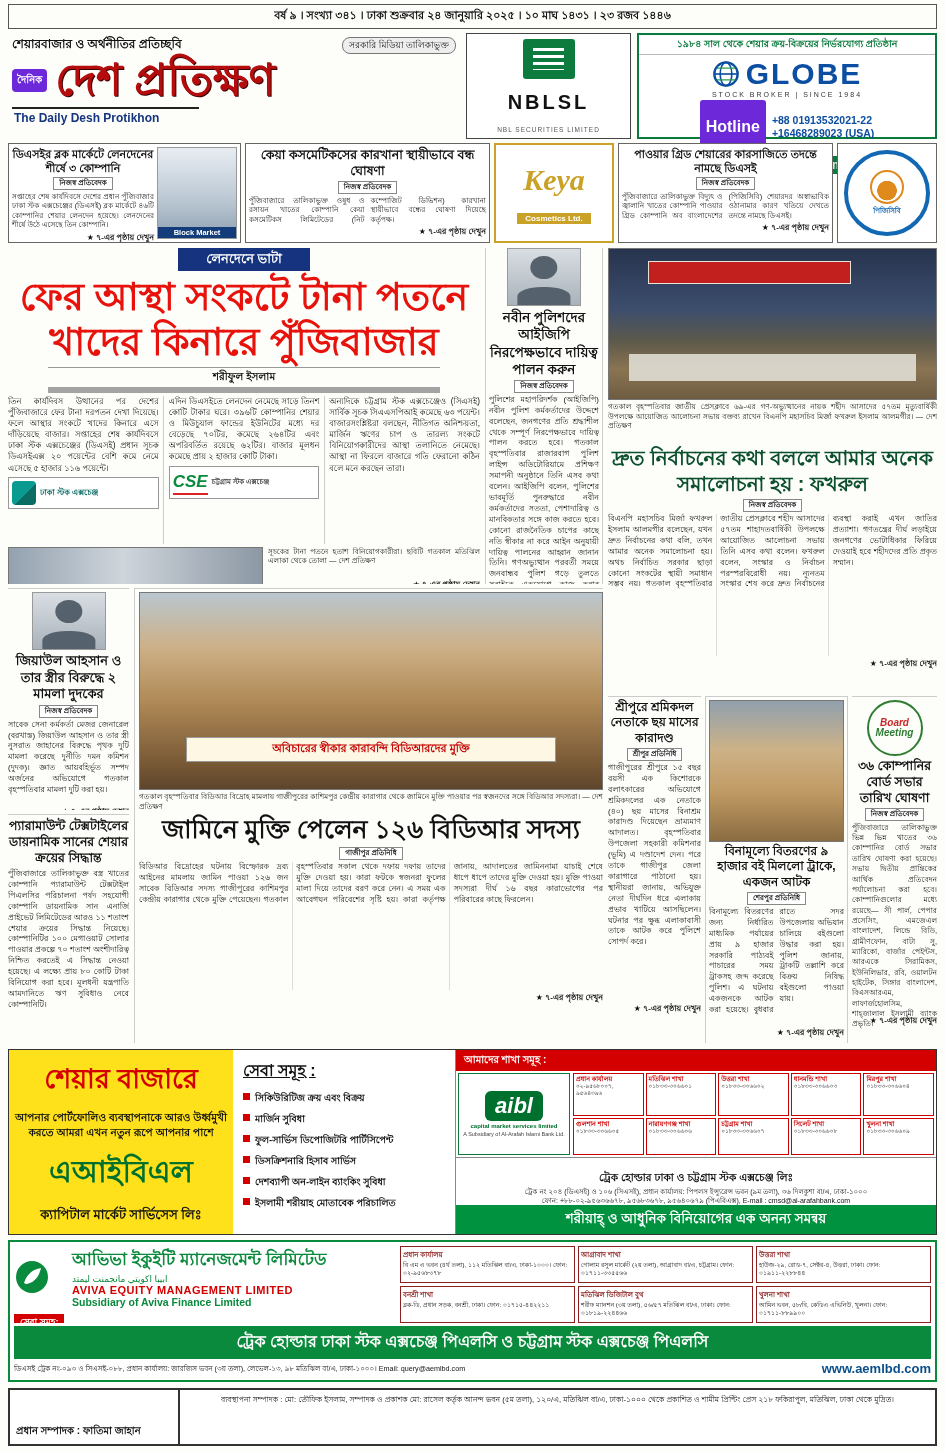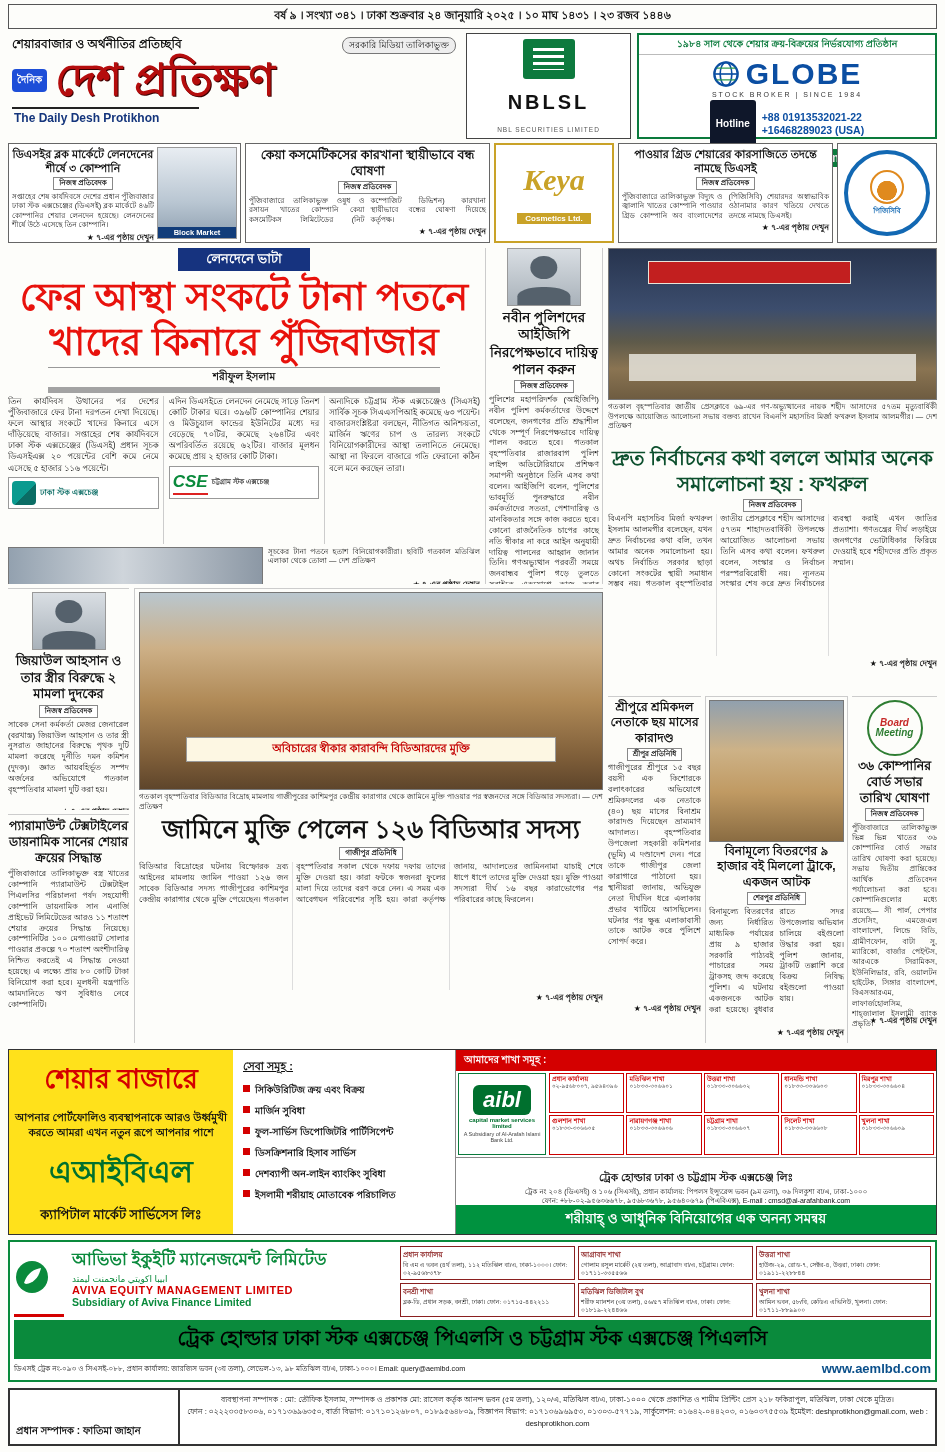--- a/index.html
+++ b/index.html
@@ -7,35 +7,35 @@
   .page{width:945px;height:1452px;margin:0 auto;background:#fdfdfa;padding:4px 8px;overflow:hidden;}
 
   .topbar{border:1px solid #555;text-align:center;font-size:11px;font-weight:bold;padding:2px;}
 
   .masthead{display:flex;gap:6px;margin-top:4px;height:106px;}
   .mast-left{flex:1;padding:2px 4px;}
   .mast-topline{display:flex;justify-content:space-between;align-items:center;font-size:12px;}
   .tagline{font-weight:bold;}
   .listed{font-size:9px;border:1px solid #777;border-radius:8px;padding:0 6px;background:#eee;}
   .title-row{display:flex;align-items:center;gap:8px;margin-top:2px;}
-  .daily-badge{background:#1d4ed8;color:#fff;font-size:10px;font-weight:bold;padding:3px 5px;border-radius:4px;}
+  .daily-badge{background:#6d28d9;color:#fff;font-size:10px;font-weight:bold;padding:3px 5px;border-radius:4px;}
   .paper-title{font-size:44px;font-weight:bold;color:#b50d0d;text-shadow:1px 1px 0 #3a0000;line-height:1.05;}
   .mast-sub{font-size:12px;font-weight:bold;color:#14357c;margin-top:4px;border-top:2px solid #222;display:inline-block;padding:2px 40px 0 2px;}
   .nbl-box{width:165px;border:1px solid #444;display:flex;flex-direction:column;align-items:center;justify-content:center;gap:12px;padding:4px;background:#fff;}
   .nbl-mark{width:52px;height:40px;background:#0d7a3e;border-radius:3px;display:flex;}
   .nbl-pages{width:60%;height:55%;margin:auto;background:repeating-linear-gradient(180deg,#fff 0 3px,rgba(255,255,255,0) 3px 7px);}
   .nbl-name{font-size:20px;font-weight:bold;letter-spacing:3px;}
   .nbl-sub{font-size:6.5px;letter-spacing:1px;color:#555;}
   .globe-box{width:300px;border:2px solid #0a7a3c;display:flex;flex-direction:column;background:#fff;}
   .globe-top{font-size:9.5px;font-weight:bold;color:#0a7a3c;text-align:center;padding:2px 4px;border-bottom:1px solid #bbb;}
   .globe-mid{display:flex;align-items:center;justify-content:center;gap:6px;padding:2px 0 0;}
   .globe-name{font-size:30px;font-weight:bold;color:#0b4ea2;letter-spacing:2px;}
   .globe-tagline{font-size:7px;letter-spacing:2px;color:#333;text-align:center;}
   .globe-hot{display:flex;align-items:center;justify-content:center;gap:6px;padding:2px;}
-  .hot-label{background:#0f172a;color:#fff;font-size:10px;font-weight:bold;padding:18px 6px;border-radius:3px;}
+  .hot-label{background:#6d28d9;color:#fff;font-size:16px;font-weight:bold;padding:18px 6px;border-radius:3px;}
   .hot-nums{font-size:10.5px;font-weight:bold;color:#0b4ea2;line-height:1.2;text-align:left;}
   .globe-web{background:#0a7a3c;color:#e5e5e5;font-weight:bold;font-size:12px;text-align:center;padding:2px;margin-top:auto;}
 
   .news-row{display:flex;gap:4px;margin-top:4px;height:100px;}
   .nr-box{border:1px solid #666;padding:3px;overflow:hidden;background:#fff;}
   .nr1{width:233px;display:flex;gap:3px;}
   .nr-text{flex:1;}
   .nr-img{width:80px;background:linear-gradient(180deg,#e8edf2 0%,#b9c6d2 60%,#8fa0b0 100%);position:relative;border:1px solid #999;}
   .nr-img-label{position:absolute;bottom:0;left:0;right:0;background:#123d7a;color:#fff;font-size:7.5px;font-weight:bold;text-align:center;padding:1px;}
   .hl{font-weight:bold;text-align:center;line-height:1.28;}
@@ -127,27 +127,27 @@
   .board-hl{font-size:12.5px;}
   .board .body{height:190px;margin-top:2px;font-size:7.5px;}
 
   .aibl-ad{display:flex;border:1px solid #333;margin-top:6px;height:186px;background:#fff;}
   .aibl-left{width:224px;background:#ffe11b;text-align:center;padding:8px 6px;display:flex;flex-direction:column;justify-content:space-between;}
   .aibl-title{color:#d40000;font-size:27px;font-weight:bold;}
   .aibl-pitch{font-size:10.5px;font-weight:bold;line-height:1.5;}
   .aibl-brand{color:#00702e;font-size:30px;font-weight:bold;}
   .aibl-brand-sub{font-size:13px;font-weight:bold;}
   .aibl-services{width:222px;padding:8px 10px;}
-  .svc-title{font-size:11px;font-weight:bold;margin-bottom:6px;text-decoration:underline;}
+  .svc-title{font-size:16px;font-weight:bold;margin-bottom:6px;text-decoration:underline;}
   .aibl-services li{list-style:none;font-size:9.5px;font-weight:bold;margin:6px 0;position:relative;padding-left:12px;}
   .aibl-services li::before{content:"";position:absolute;left:0;top:2px;width:7px;height:7px;background:#d40000;}
   .aibl-right{flex:1;border-left:1px solid #888;display:flex;flex-direction:column;}
   .branches-header{background:#d40000;color:#fff;font-size:10px;font-weight:bold;padding:2px 8px;}
   .branches-row{display:flex;flex:1;gap:3px;padding:2px;}
-  .aibl-logo-box{width:88px;border:1px solid #0a7a3c;display:flex;flex-direction:column;align-items:center;justify-content:center;gap:2px;padding:2px;text-align:center;}
+  .aibl-logo-box{width:112px;border:1px solid #0a7a3c;display:flex;flex-direction:column;align-items:center;justify-content:center;gap:2px;padding:2px;text-align:center;}
   .aibl-mark{background:#00702e;color:#fff;font-size:22px;font-weight:bold;font-style:italic;padding:2px 10px;border-radius:6px;}
   .aibl-logo-sub{font-size:6px;font-weight:bold;color:#00702e;}
   .aibl-logo-tag{font-size:5.5px;color:#444;}
   .branch-grid{flex:1;display:grid;grid-template-columns:repeat(5,1fr);gap:2px;}
   .branch{border:1px solid #c00;padding:1px 2px;overflow:hidden;}
   .branch-name{display:block;color:#c00;font-weight:bold;font-size:6.4px;line-height:1.2;}
   .branch-phone{display:block;font-size:5.8px;line-height:1.2;color:#222;}
   .trek-bold{font-size:10.5px;font-weight:bold;text-align:center;border-top:1px solid #888;padding-top:12px;}
   .tiny-line{font-size:7px;text-align:center;line-height:1.3;}
   .aibl-slogan{background:#00923f;color:#fff;font-size:13.5px;font-weight:bold;text-align:center;padding:3px;margin-top:auto;}
@@ -159,21 +159,21 @@
   .aviva-bn{color:#0a8a3c;font-size:17px;font-weight:bold;}
   .aviva-ar{color:#0a8a3c;font-size:9px;}
   .aviva-en{color:#d40000;font-size:11px;font-weight:bold;letter-spacing:.5px;}
   .aviva-subsid{color:#0a8a3c;font-size:10.5px;font-weight:bold;}
   .aviva-services{margin-top:3px;}
   .aviva-svc-title{background:#d40000;color:#fff;font-size:9px;font-weight:bold;padding:1px 6px;display:inline-block;}
   .aviva-contacts{flex:1;display:grid;grid-template-columns:repeat(3,1fr);gap:3px;}
   .contact-box{border:1px solid #8a1f1f;padding:2px;overflow:hidden;}
   .contact-title{color:#8a1f1f;font-weight:bold;font-size:7px;display:block;}
   .contact-body{font-size:6.2px;line-height:1.3;display:block;}
-  .aviva-strip{background:#0a8a3c;color:#000000;font-weight:bold;font-size:20px;text-align:center;padding:3px;margin-top:3px;}
+  .aviva-strip{background:#0a8a3c;color:#ffffff;font-weight:bold;font-size:16px;text-align:center;padding:3px;margin-top:3px;}
   .aviva-foot{display:flex;justify-content:space-between;align-items:center;font-size:7.2px;padding-top:2px;gap:8px;}
   .aviva-web{font-size:13px;font-weight:bold;color:#0a4f8a;white-space:nowrap;}
 
   .footer{display:flex;border:2px solid #333;margin-top:6px;height:58px;background:#fff;}
   .chief{width:170px;border-right:2px solid #333;display:flex;align-items:flex-end;padding:4px 6px;font-size:10px;font-weight:bold;}
   .pub{flex:1;text-align:center;font-size:7.6px;line-height:1.6;padding:4px 6px;}
 </style>
 </head>
 <body>
 
@@ -487,17 +487,16 @@
     <div class="aviva-foot">
       <span>ডিএসই ট্রেক নং-০৯৩ ও সিএসই-০৮৮, প্রধান কার্যালয়: জারজিস ভবন (৩য় তলা), লেভেল-১৩, ৯৮ মতিঝিল বা/এ, ঢাকা-১০০০। Email: query@aemlbd.com</span>
       <span class="aviva-web">www.aemlbd.com</span>
     </div>
   </div>
 
   <div class="footer">
     <div class="chief">প্রধান সম্পাদক : ফাতিমা জাহান</div>
     <div class="pub">
       <div>ব্যবস্থাপনা সম্পাদক : মো: তৌফিক ইসলাম, সম্পাদক ও প্রকাশক মো: রাসেল কর্তৃক আনন্দ ভবন (৫ম তলা), ১২০/এ, মতিঝিল বা/এ, ঢাকা-১০০০ থেকে প্রকাশিত ও শামীম প্রিন্টিং প্রেস ২১৮ ফকিরাপুল, মতিঝিল, ঢাকা থেকে মুদ্রিত।</div>
-      <div>ফোন : ০২২২৩৩৫৮৩০৬, ০১৭১৩৬৯৬৩৫০, বার্তা বিভাগ: ০১৭১০১২৬৮০৭, ০১৮৯৫৬৪৮০৯, বিজ্ঞাপন বিভাগ: ০১৭১৩৬৯৬৯৫৩, ০১৩০৩-৫৭৭১৯, সার্কুলেশন: ০১৬৪২-০৪৪২০৩, ০১৬০৩৭৫৫৩৯ ইমেইল: deshprotikhon@gmail.com, web : deshprotikhon.com</div>
     </div>
   </div>
 
 </div>
 
 </body></html>

